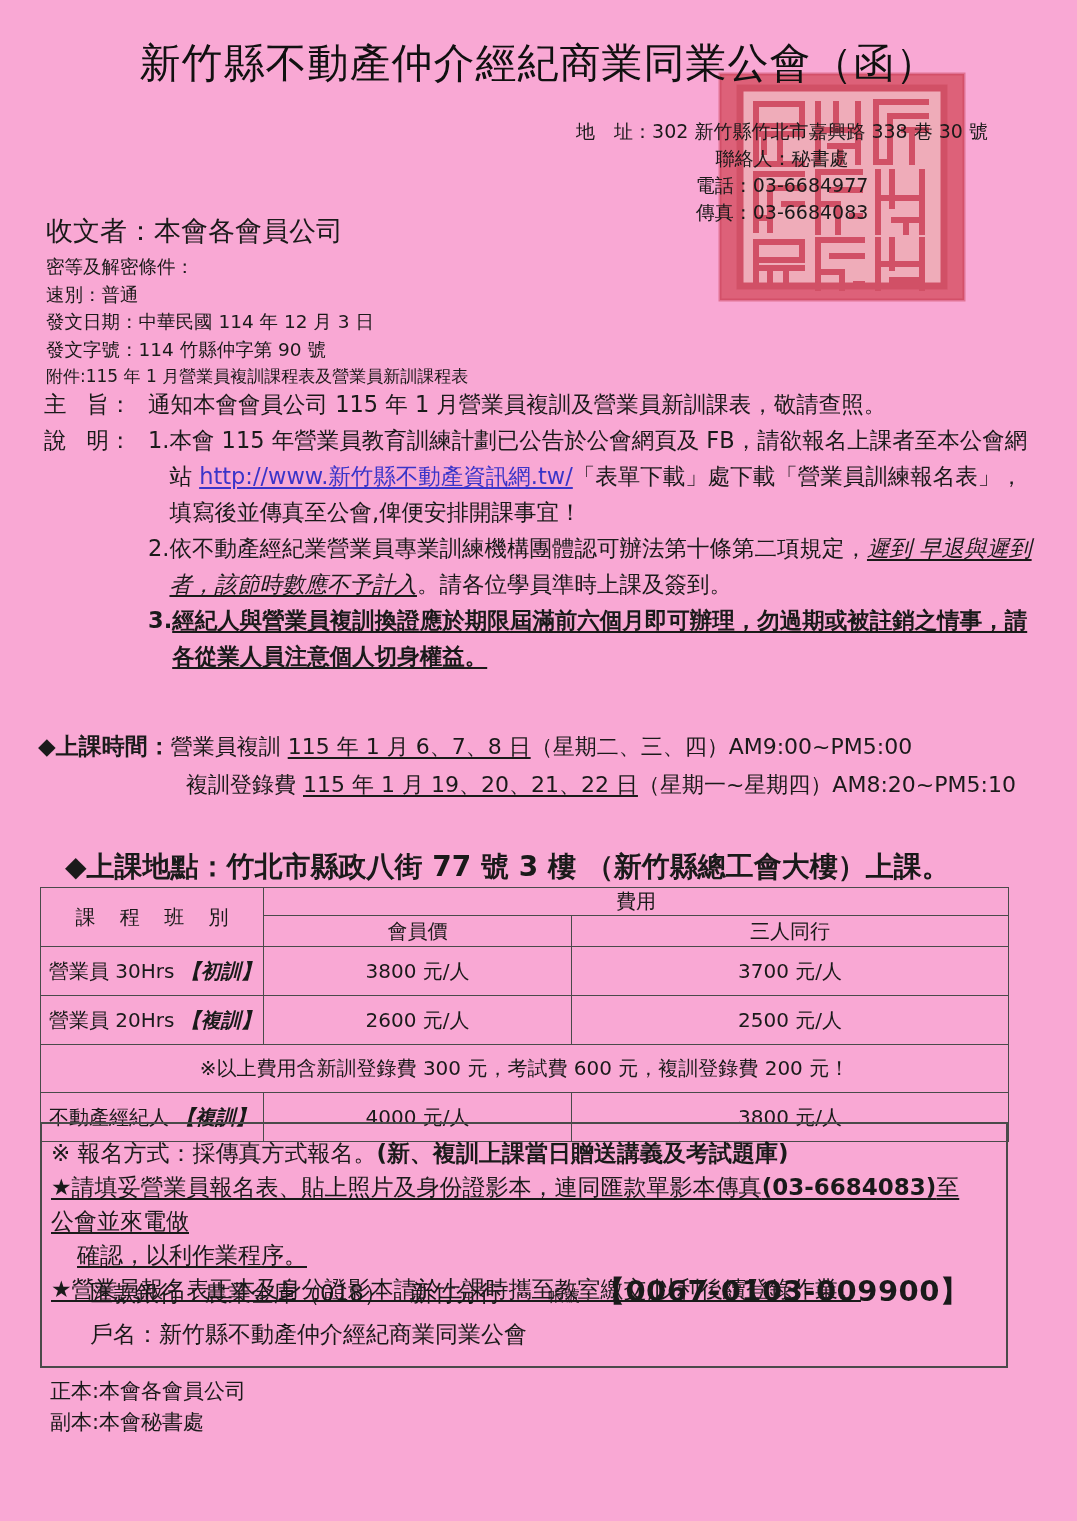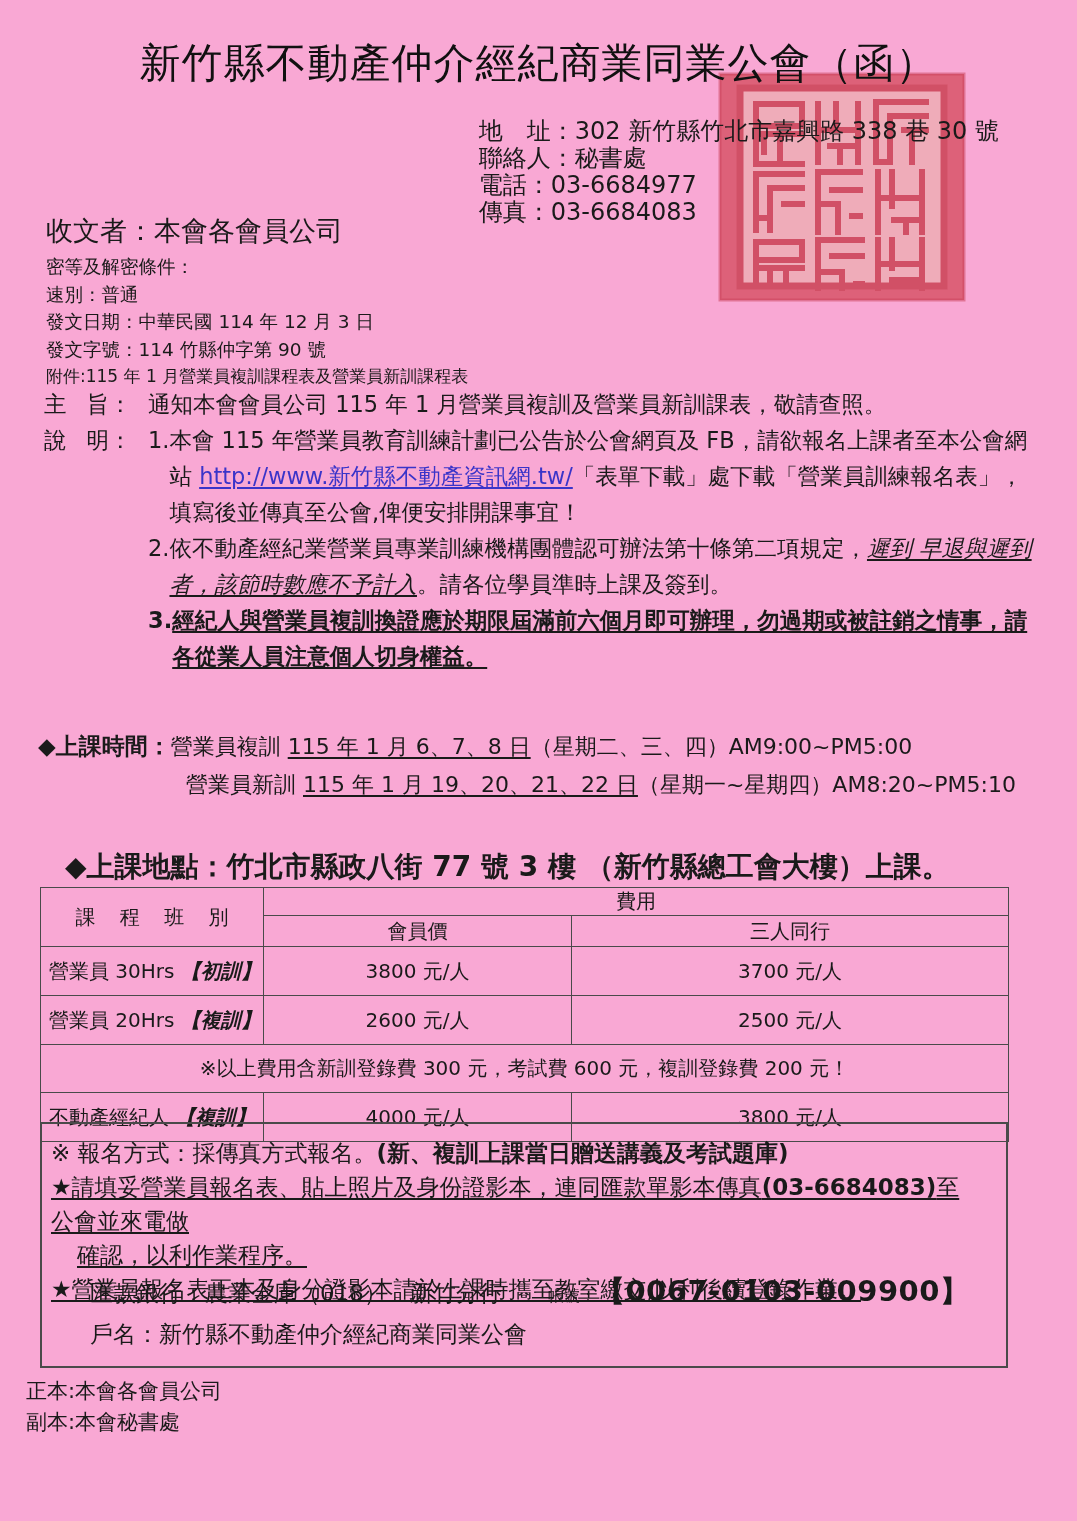--- a/index.html
+++ b/index.html
@@ -41,24 +41,24 @@
     width: 248px;
     height: 230px;
     z-index: 1;
     opacity: .93;
   }
   .seal svg { display:block; width:100%; height:100%; }
 
   
   .contact {
     position: absolute;
-    right: 78px;
+    right: 89px;
     top: 118px;
-    text-align: left;
-    font-size: 24px;
+    text-align: center;
+    font-size: 19px;
     line-height: 27px;
     z-index: 4;
     white-space: nowrap;
   }
   .contact .row { display: block; }
 
   
   .recipient {
     position: absolute;
     left: 46px;
@@ -196,21 +196,21 @@
     padding-left: 50px;
     box-sizing: border-box;
     white-space: nowrap;
   }
   .bank .acct-label { font-size: 16px; }
   .bank .acct-num { font-size: 29px; font-weight: bold; letter-spacing: .5px; }
 
   
   .footer {
     position: absolute;
-    left: 26px;
+    left: 50px;
     top: 1376px;
     font-size: 21px;
     line-height: 31px;
     z-index: 4;
     white-space: nowrap;
   }
   .footer .line { display: block; }
 </style>
 </head>
 <body>
@@ -300,21 +300,21 @@
           <span class="num bold">3.</span>
           <span class="txt bold u">經紀人與營業員複訓換證應於期限屆滿前六個月即可辦理，勿過期或被註銷之情事，請各從業人員注意個人切身權益。</span>
         </div>
 
       </div>
     </div>
   </div>
 
   <div class="schedule">
     <span class="sched-row"><span class="sched-head">◆上課時間：</span><span>營業員複訓 </span><span class="u">115 年 1 月 6、7、8 日</span><span>（星期二、三、四）AM9:00~PM5:00</span></span>
-    <span class="sched-row sched-indent"><span>營業員新訓 </span><span class="u">115 年 1 月 19、20、21、22 日</span><span>（星期一~星期四）AM8:20~PM5:10</span></span>
+    <span class="sched-row sched-indent"><span>複訓登錄費 </span><span class="u">115 年 1 月 19、20、21、22 日</span><span>（星期一~星期四）AM8:20~PM5:10</span></span>
   </div>
 
   <div class="venue"><span>◆上課地點：</span><span>竹北市縣政八街 77 號 3 樓 （新竹縣總工會大樓）上課。</span></div>
 
   <table class="fee-table">
     <colgroup>
       <col class="col-course">
         <col class="col-member">
         <col class="col-trio">
     </colgroup>

